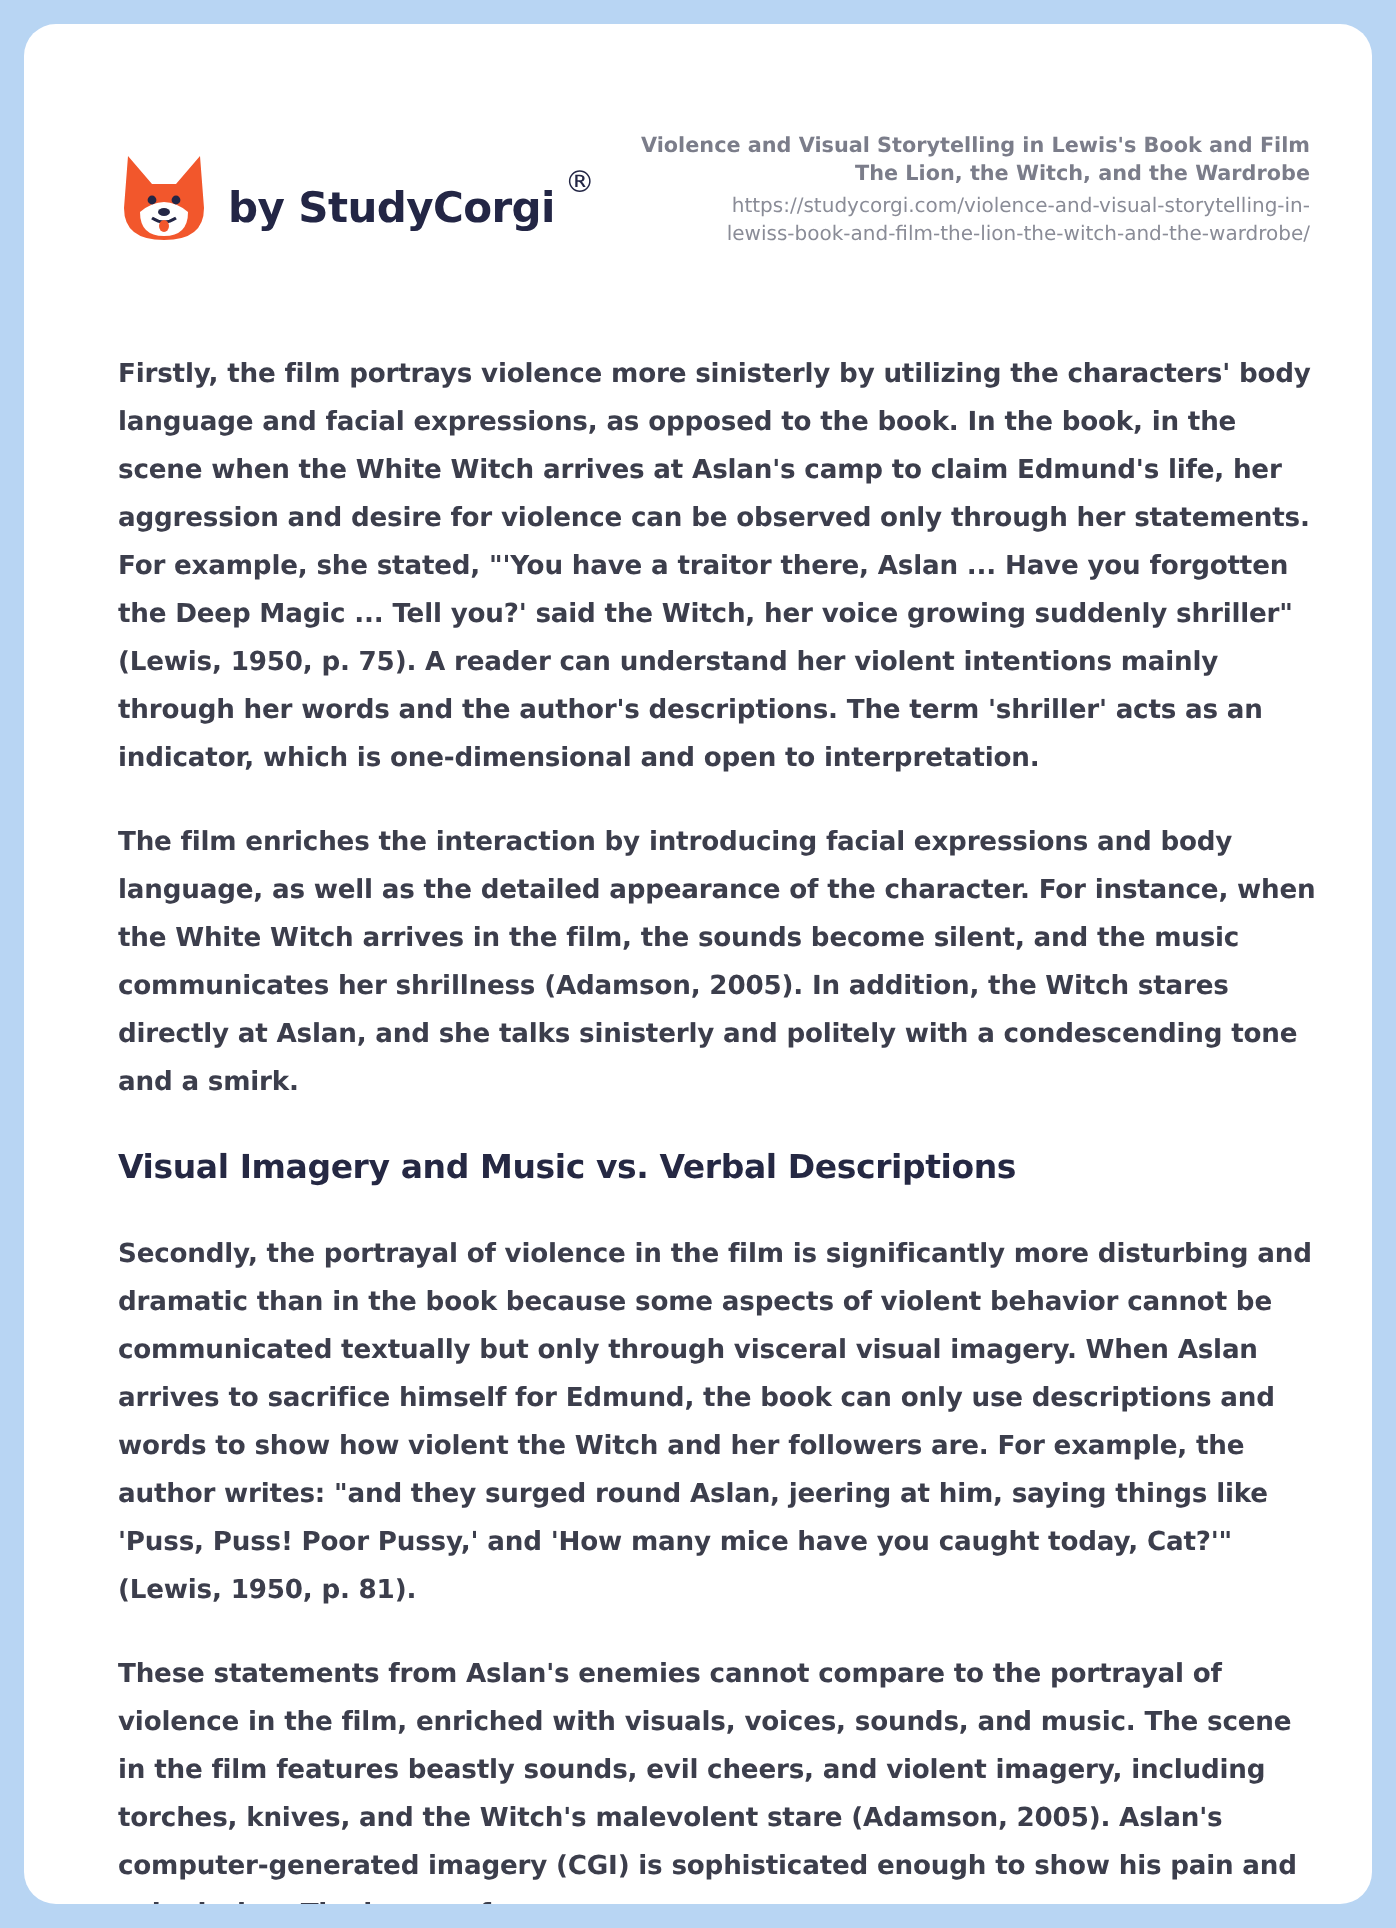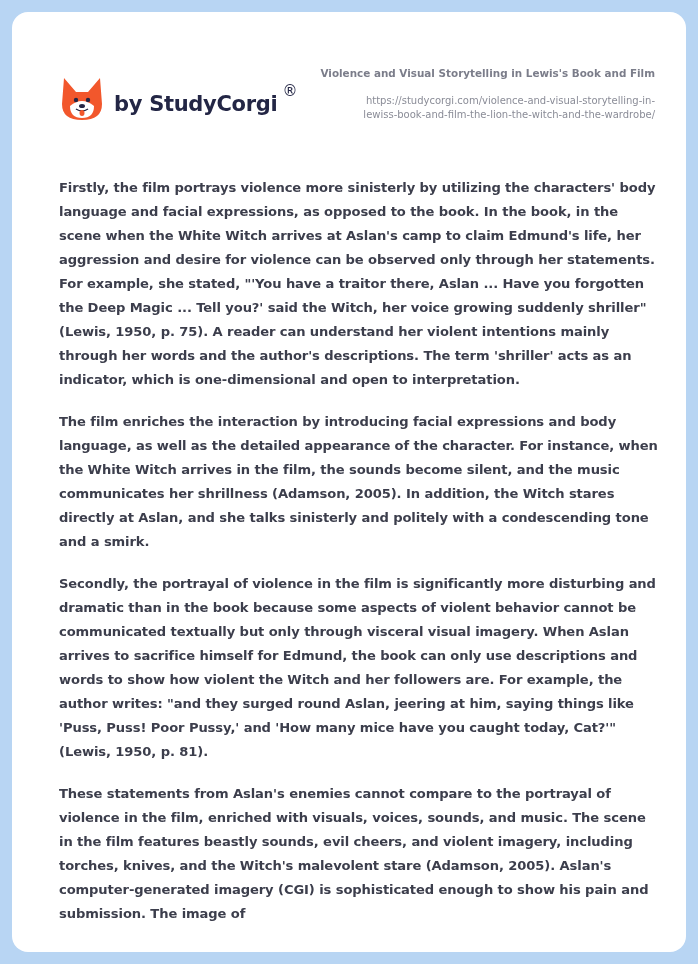--- a/index.html
+++ b/index.html
@@ -71,21 +71,21 @@
       font-weight: bold;
       font-size: 10.4px;
       line-height: 14px;
       color: #7b7d8a;
     }
     .meta-url {
       font-family: "DejaVu Sans", sans-serif;
       font-size: 10px;
       line-height: 14px;
       color: #8a8c97;
-      margin-top: 14px;
+      margin-top: 3px;
     }
     .content {
       position: absolute;
       left: 47px;
       top: 164px;
       width: 600px;
     }
     h2 {
       font-family: "DejaVu Sans", sans-serif;
       font-weight: bold;
@@ -119,25 +119,27 @@
         <ellipse cx="22" cy="30" rx="3" ry="2" fill="#232645"></ellipse>
         <path d="M16 33 Q22 37 28 33" stroke="#232645" stroke-width="1.5" fill="none"></path>
         <ellipse cx="22" cy="37" rx="2.5" ry="3" fill="#f2572c"></ellipse>
       </svg>
       <span class="logo-text">by StudyCorgi</span>
       <span class="logo-reg">®</span>
     </div>
 
     <div class="meta">
       <div class="meta-title">Violence and Visual Storytelling in Lewis's Book and Film</div>
+      <div class="meta-title">The Lion, the Witch, and the Wardrobe</div>
       <div class="meta-url">https://studycorgi.com/violence-and-visual-storytelling-in-</div>
       <div class="meta-url" style="margin-top:0">lewiss-book-and-film-the-lion-the-witch-and-the-wardrobe/</div>
     </div>
   </div>
 
   <div class="content">
     <p>Firstly, the film portrays violence more sinisterly by utilizing the characters' body language and facial expressions, as opposed to the book. In the book, in the scene when the White Witch arrives at Aslan's camp to claim Edmund's life, her aggression and desire for violence can be observed only through her statements. For example, she stated, "'You have a traitor there, Aslan ... Have you forgotten the Deep Magic ... Tell you?' said the Witch, her voice growing suddenly shriller" (Lewis, 1950, p. 75). A reader can understand her violent intentions mainly through her words and the author's descriptions. The term 'shriller' acts as an indicator, which is one-dimensional and open to interpretation.</p>
     <p>The film enriches the interaction by introducing facial expressions and body language, as well as the detailed appearance of the character. For instance, when the White Witch arrives in the film, the sounds become silent, and the music communicates her shrillness (Adamson, 2005). In addition, the Witch stares directly at Aslan, and she talks sinisterly and politely with a condescending tone and a smirk.</p>
 
+    <h2>Visual Imagery and Music vs. Verbal Descriptions</h2>
     <p>Secondly, the portrayal of violence in the film is significantly more disturbing and dramatic than in the book because some aspects of violent behavior cannot be communicated textually but only through visceral visual imagery. When Aslan arrives to sacrifice himself for Edmund, the book can only use descriptions and words to show how violent the Witch and her followers are. For example, the author writes: "and they surged round Aslan, jeering at him, saying things like 'Puss, Puss! Poor Pussy,' and 'How many mice have you caught today, Cat?'" (Lewis, 1950, p. 81).</p>
     <p>These statements from Aslan's enemies cannot compare to the portrayal of violence in the film, enriched with visuals, voices, sounds, and music. The scene in the film features beastly sounds, evil cheers, and violent imagery, including torches, knives, and the Witch's malevolent stare (Adamson, 2005). Aslan's computer-generated imagery (CGI) is sophisticated enough to show his pain and submission. The image of</p>
   </div>
 </div>
 
 </body></html>

